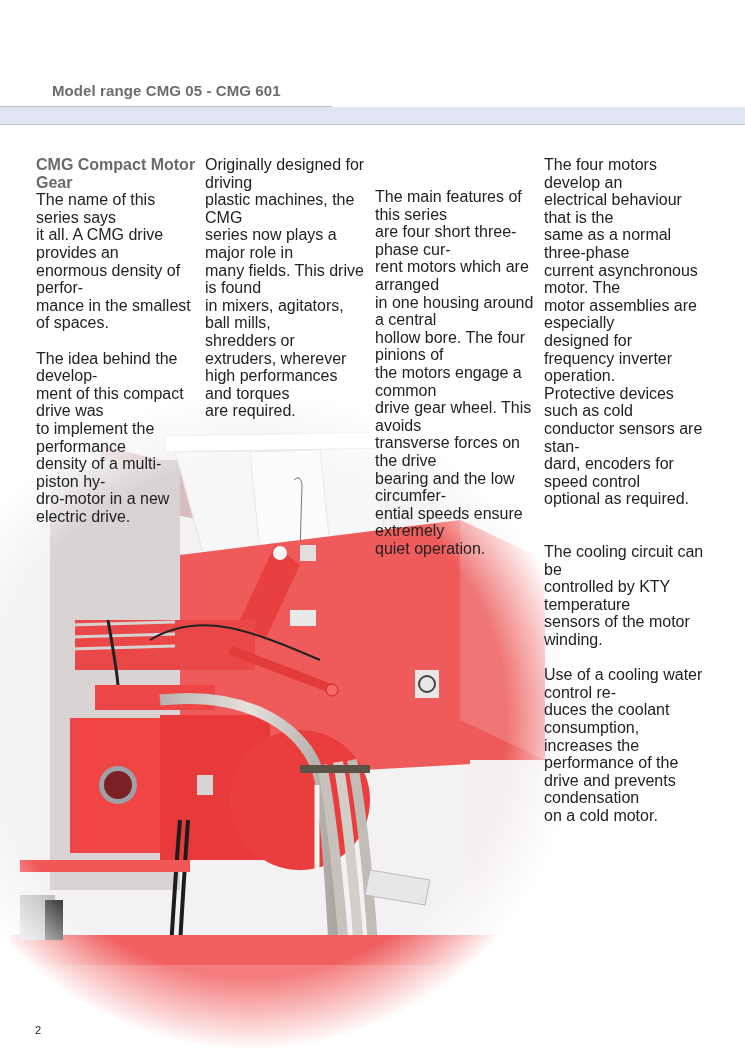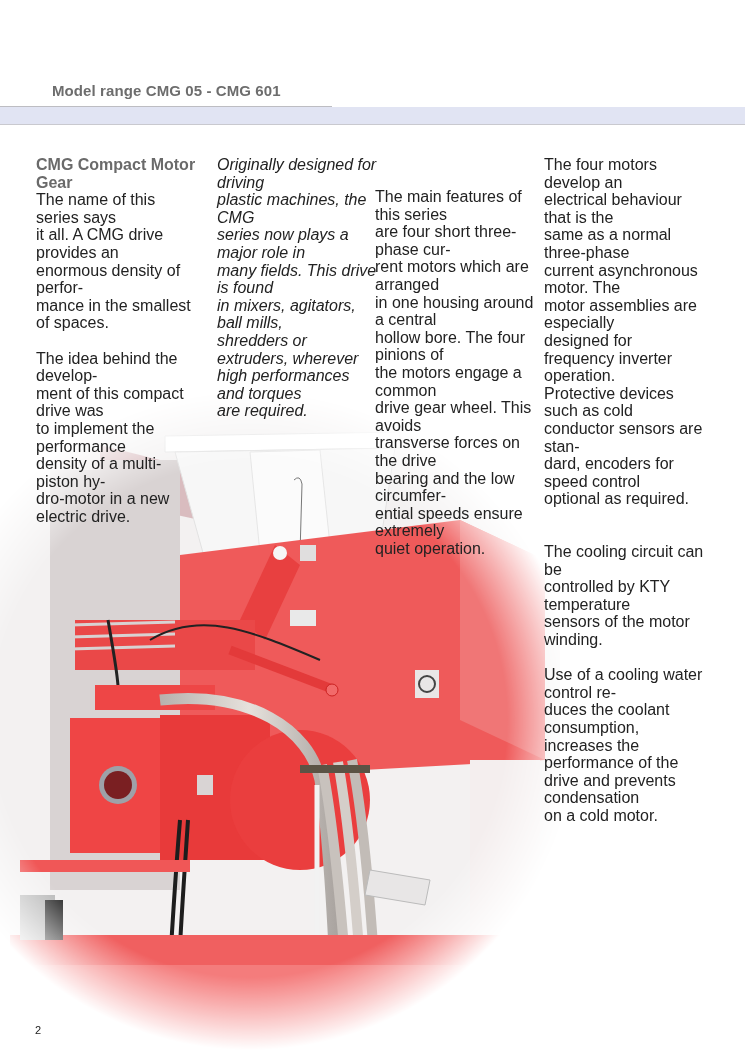--- a/index.html
+++ b/index.html
@@ -23,21 +23,21 @@
   }
   .photo svg { display: block; }
   .col {
     position: absolute; top: 156px; width: 160px;
     font-family: "Liberation Sans", sans-serif; font-size: 16px; line-height: 17.6px; color: #222222;
   }
   .col p { margin: 0; white-space: pre-line; }
   .col .gap { height: 17.6px; }
   .col .subhead { font-weight: bold; color: #6a6a6a; }
   .col1 { left: 36px; }
-  .col2 { left: 217px; font-style: italic; }
+  .col2 { left: 205px; }
   .col3 { left: 375px; margin-top: 32px; }
   .col4 { left: 544px; }
   .page-number {
     position: absolute; left: 35px; top: 1024px; font-size: 11px; color: #222;
     font-family: "Liberation Sans", sans-serif;
   }
 </style>
 </head>
 <body>
 

